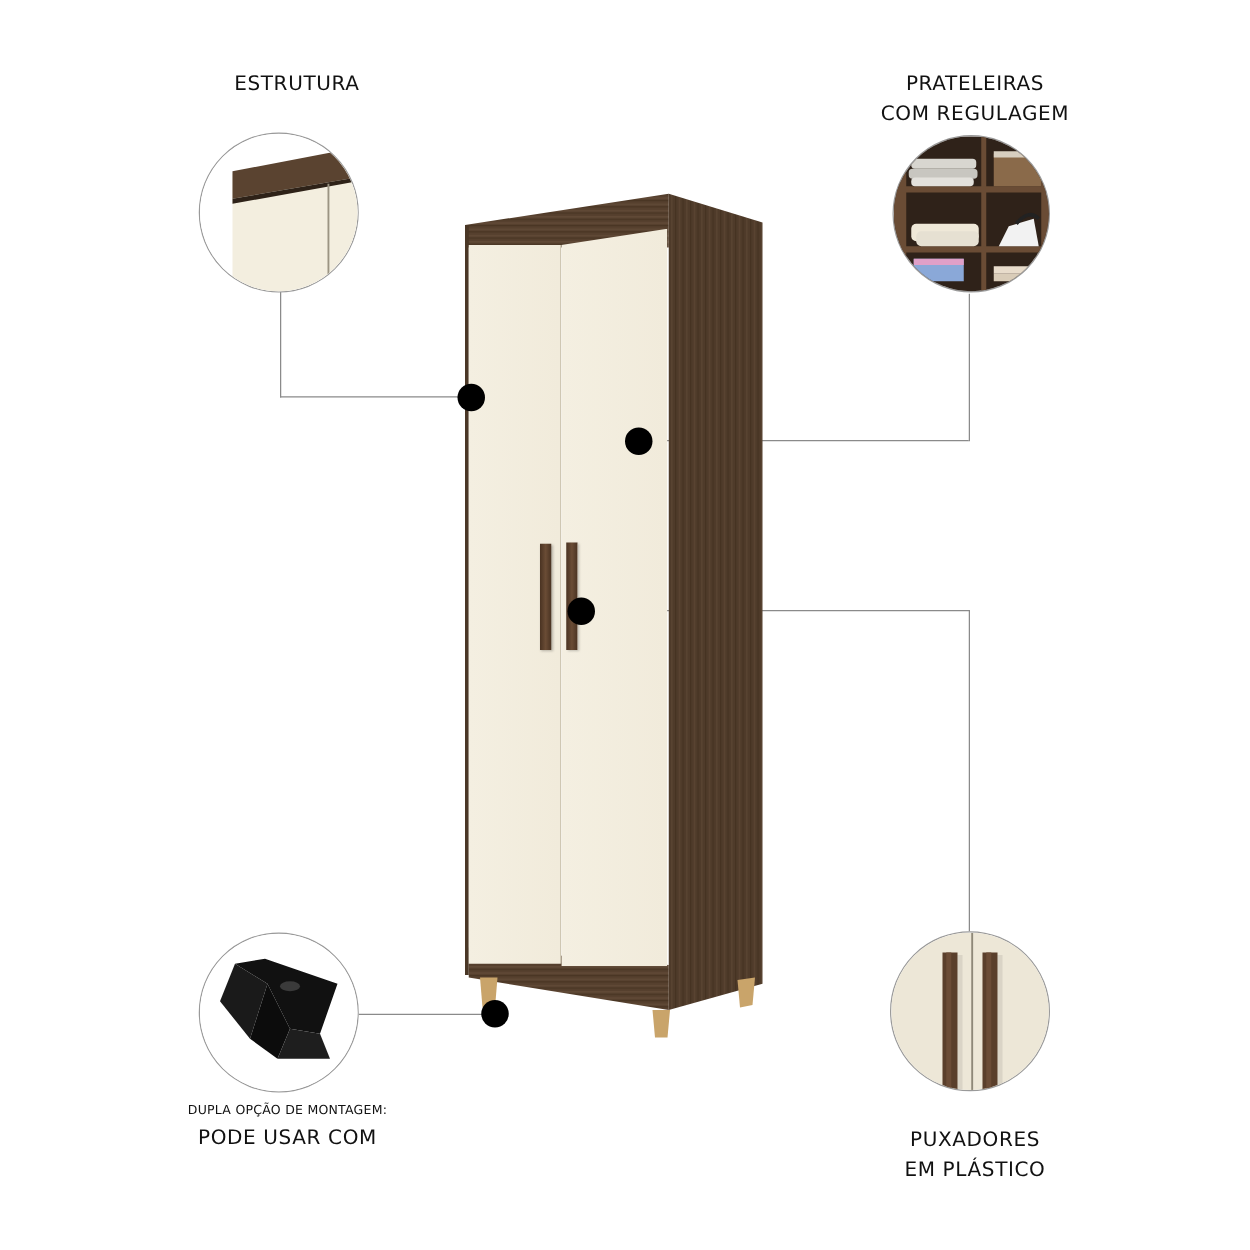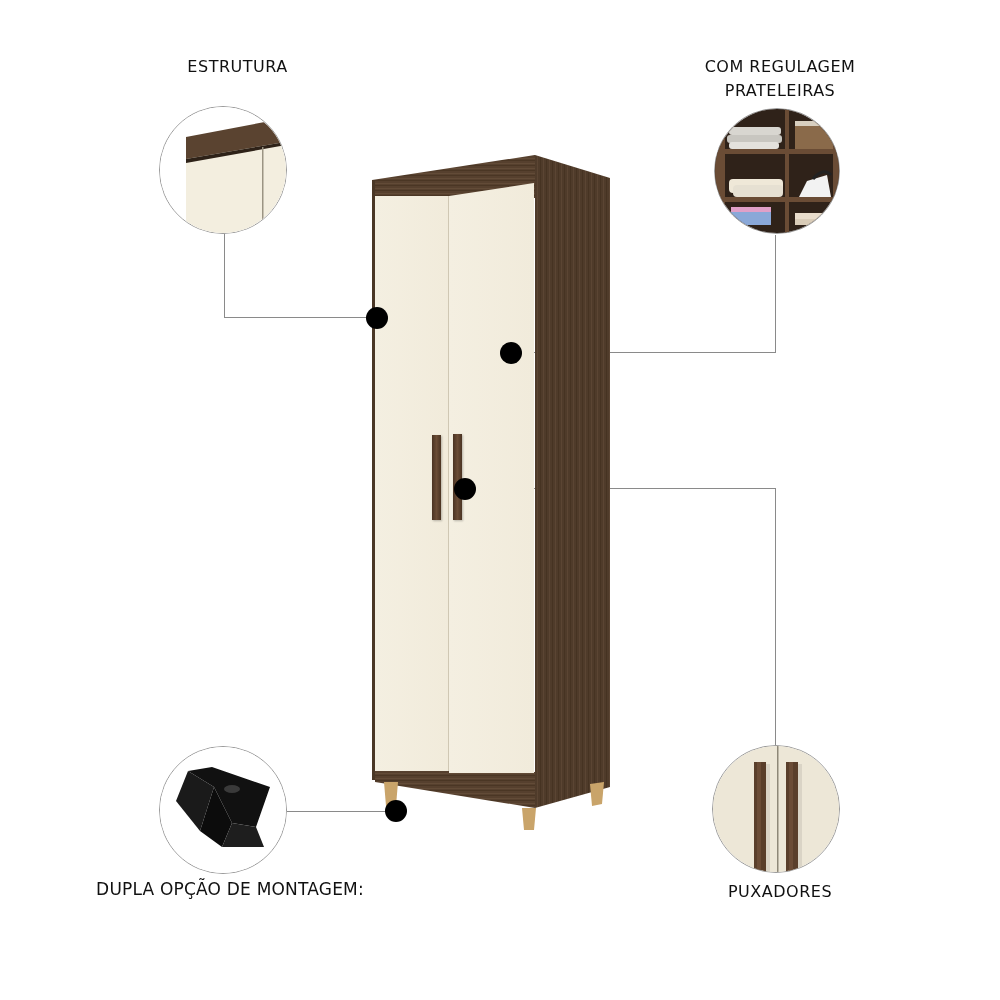--- a/index.html
+++ b/index.html
@@ -1,43 +1,45 @@
 <!DOCTYPE html>
 <html><head>
   <meta charset="utf-8">
   <style>
     html, body { margin:0; padding:0; background:#ffffff; }
     body { width:1000px; height:1000px; position:relative; overflow:hidden;
            font-family:"DejaVu Sans", "Liberation Sans", sans-serif; color:#111; }
     .label { position:absolute; text-align:center; font-weight:normal; letter-spacing:0.5px; line-height:24px; }
     .label .line { display:block; font-size:16px; }
-    .label .small { display:block; font-size:17px; line-height:18px; letter-spacing:0.2px; }
+    .label .small { display:block; font-size:10px; line-height:18px; letter-spacing:0.2px; }
     .circle { position:absolute; border-radius:50%; overflow:hidden; border:1px solid #9a9a9a; background:#fff; box-sizing:border-box; }
     .conn { position:absolute; background:#8a8a8a; }
     .dot { position:absolute; width:22px; height:22px; border-radius:50%; background:#000; }
     .cream { background:linear-gradient(90deg,#f4efe1,#f1ebdb); }
   </style>
 </head>
 <body>
 
 <div class="label" style="left:140px; top:55px; width:195px;">
   <span class="line">ESTRUTURA</span>
 </div>
 
 <div class="label" style="left:655px; top:55px; width:250px;">
+  <span class="line">PRATELEIRAS</span>
   <span class="line">COM REGULAGEM</span>
-  <span class="line">PRATELEIRAS</span>
 </div>
 
 <div class="label" style="left:95px; top:880px; width:270px;">
   <span class="small">DUPLA OPÇÃO DE MONTAGEM:</span>
+  <span class="line">PODE USAR COM</span>
 </div>
 
-<div class="label" style="left:680px; top:880px; width:200px;">
+<div class="label" style="left:680px; top:900px; width:200px;">
   <span class="line">PUXADORES</span>
+  <span class="line">EM PLÁSTICO</span>
 </div>
 
 <div class="conn" style="left:224px; top:233px; width:1px; height:85px;"></div>
 <div class="conn" style="left:224px; top:317px; width:152px; height:1px;"></div>
 
 <div class="conn" style="left:511px; top:352px; width:264px; height:1px;"></div>
 <div class="conn" style="left:775px; top:235px; width:1px; height:118px;"></div>
 
 <div class="conn" style="left:464px; top:488px; width:312px; height:1px;"></div>
 <div class="conn" style="left:775px; top:488px; width:1px; height:257px;"></div>

